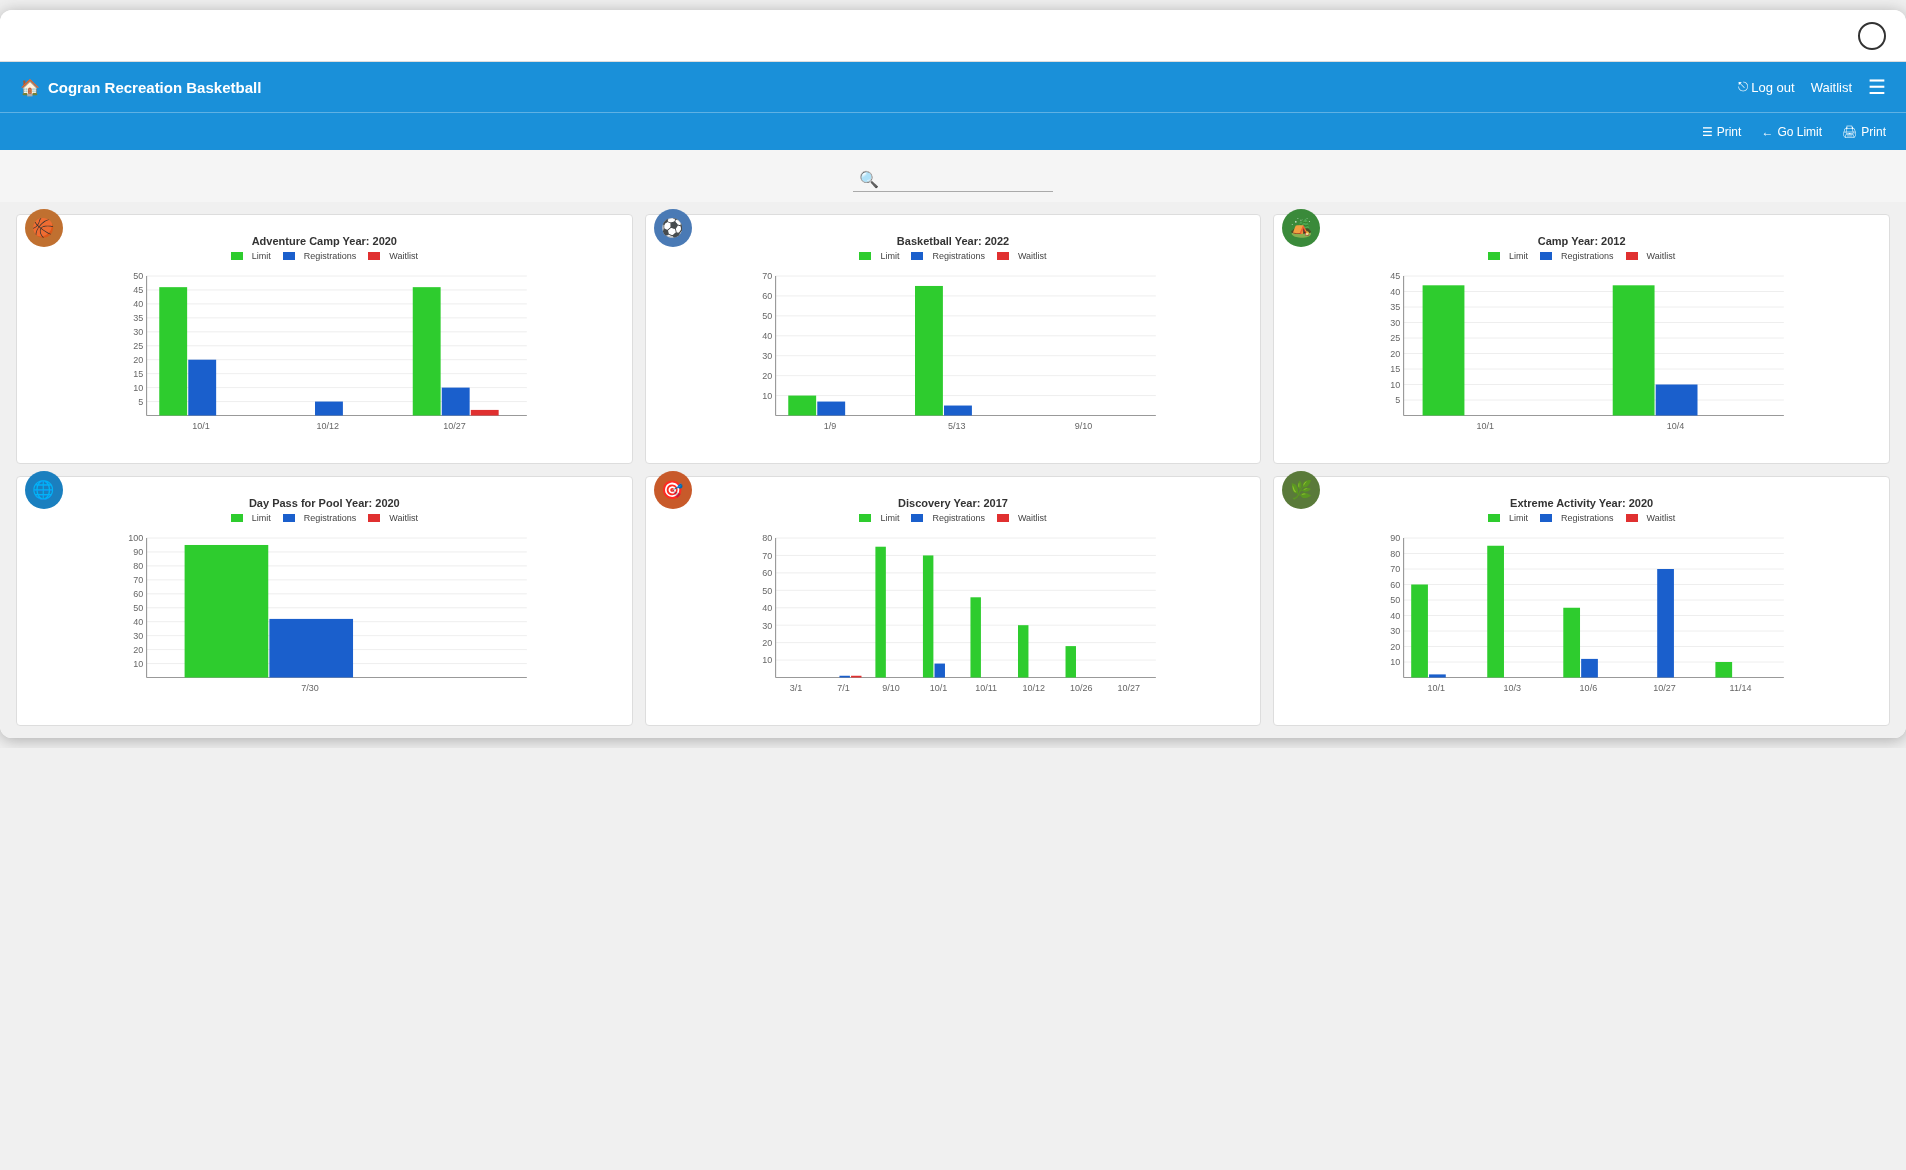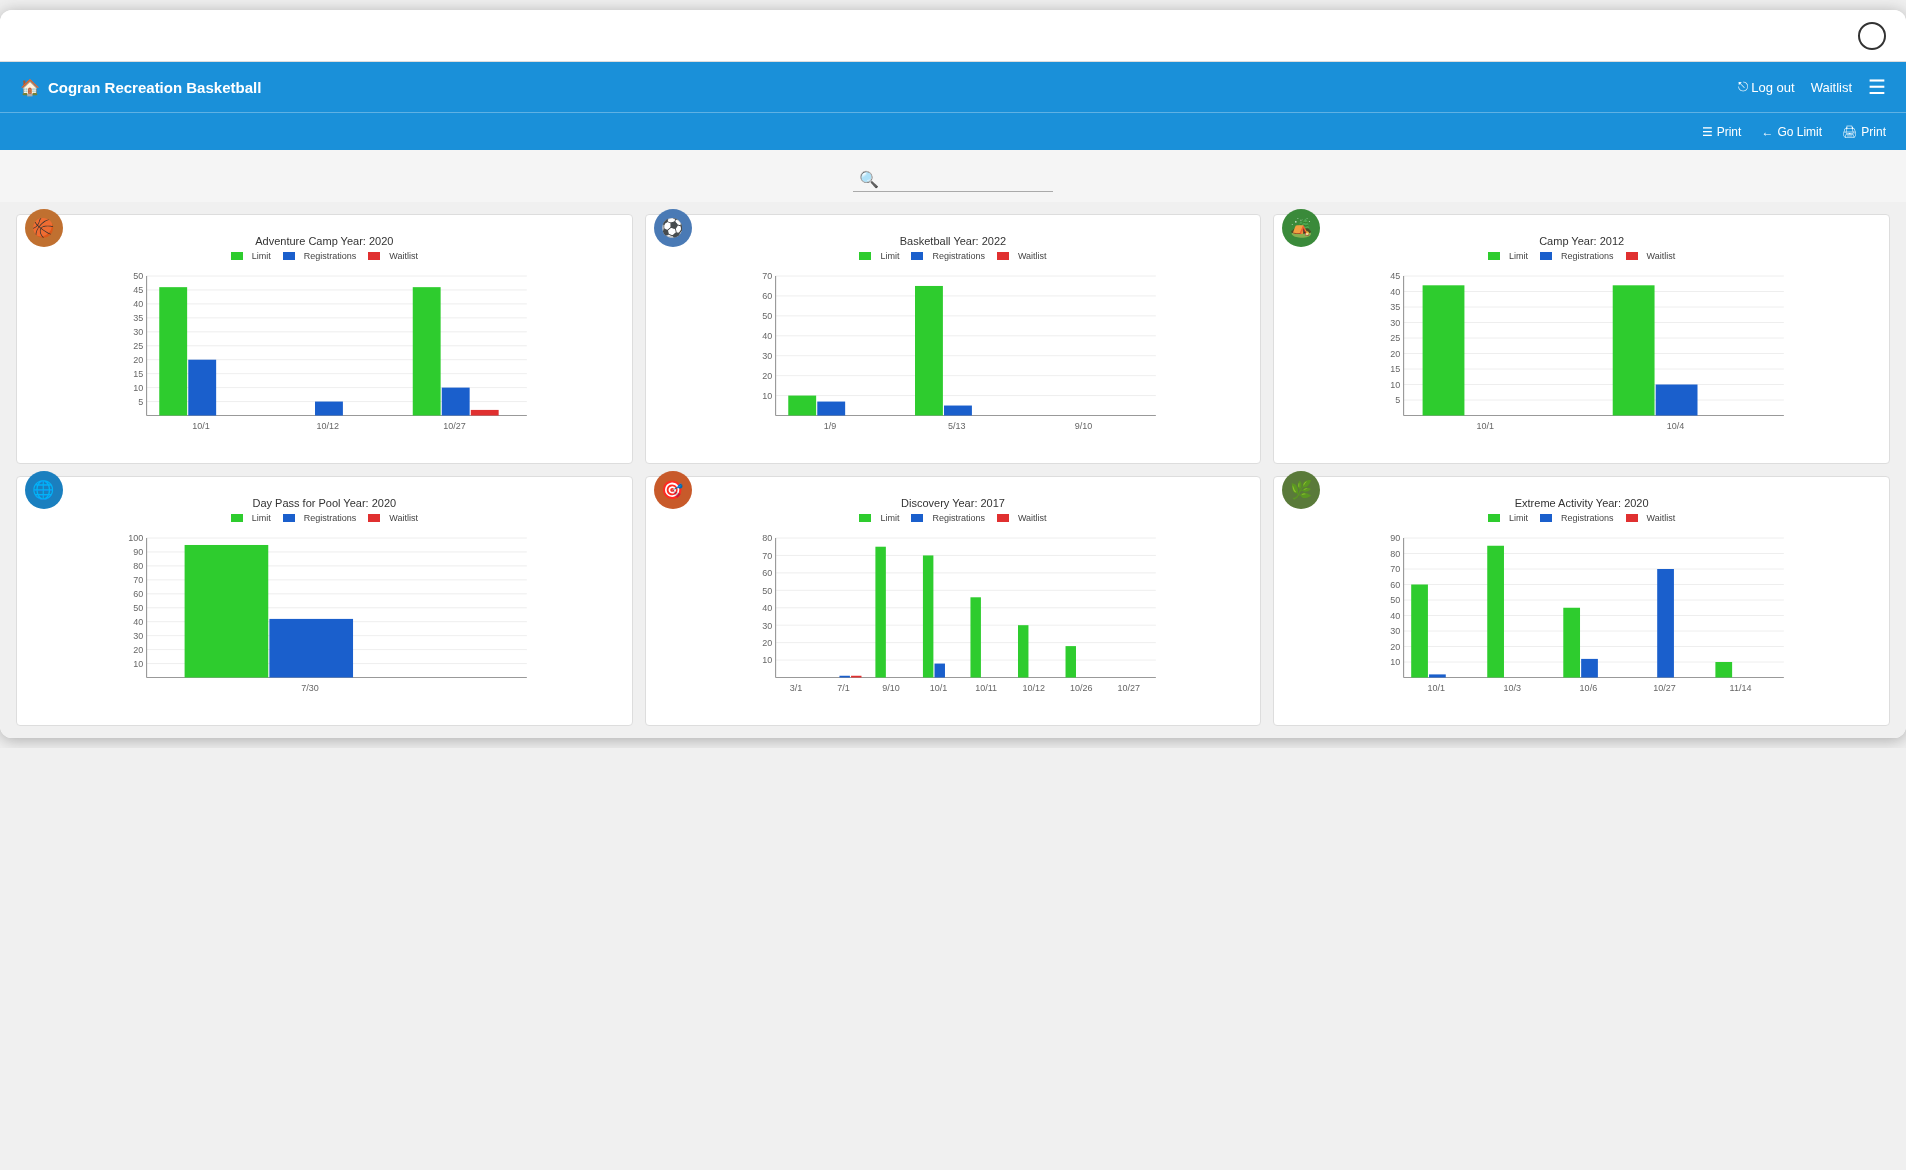--- a/index.html
+++ b/index.html
@@ -112,21 +112,21 @@
       border-radius: 50%;
       position: absolute;
       top: -6px;
       left: 8px;
       overflow: hidden;
     }
 
     .chart-title {
       text-align: center;
       font-size: 11px;
-      font-weight: normal;
+      font-weight: bold;
       color: #333;
       margin-bottom: 4px;
       margin-top: 8px;
     }
 
     .chart-legend {
       display: flex;
       justify-content: center;
       gap: 12px;
       margin-bottom: 6px;

